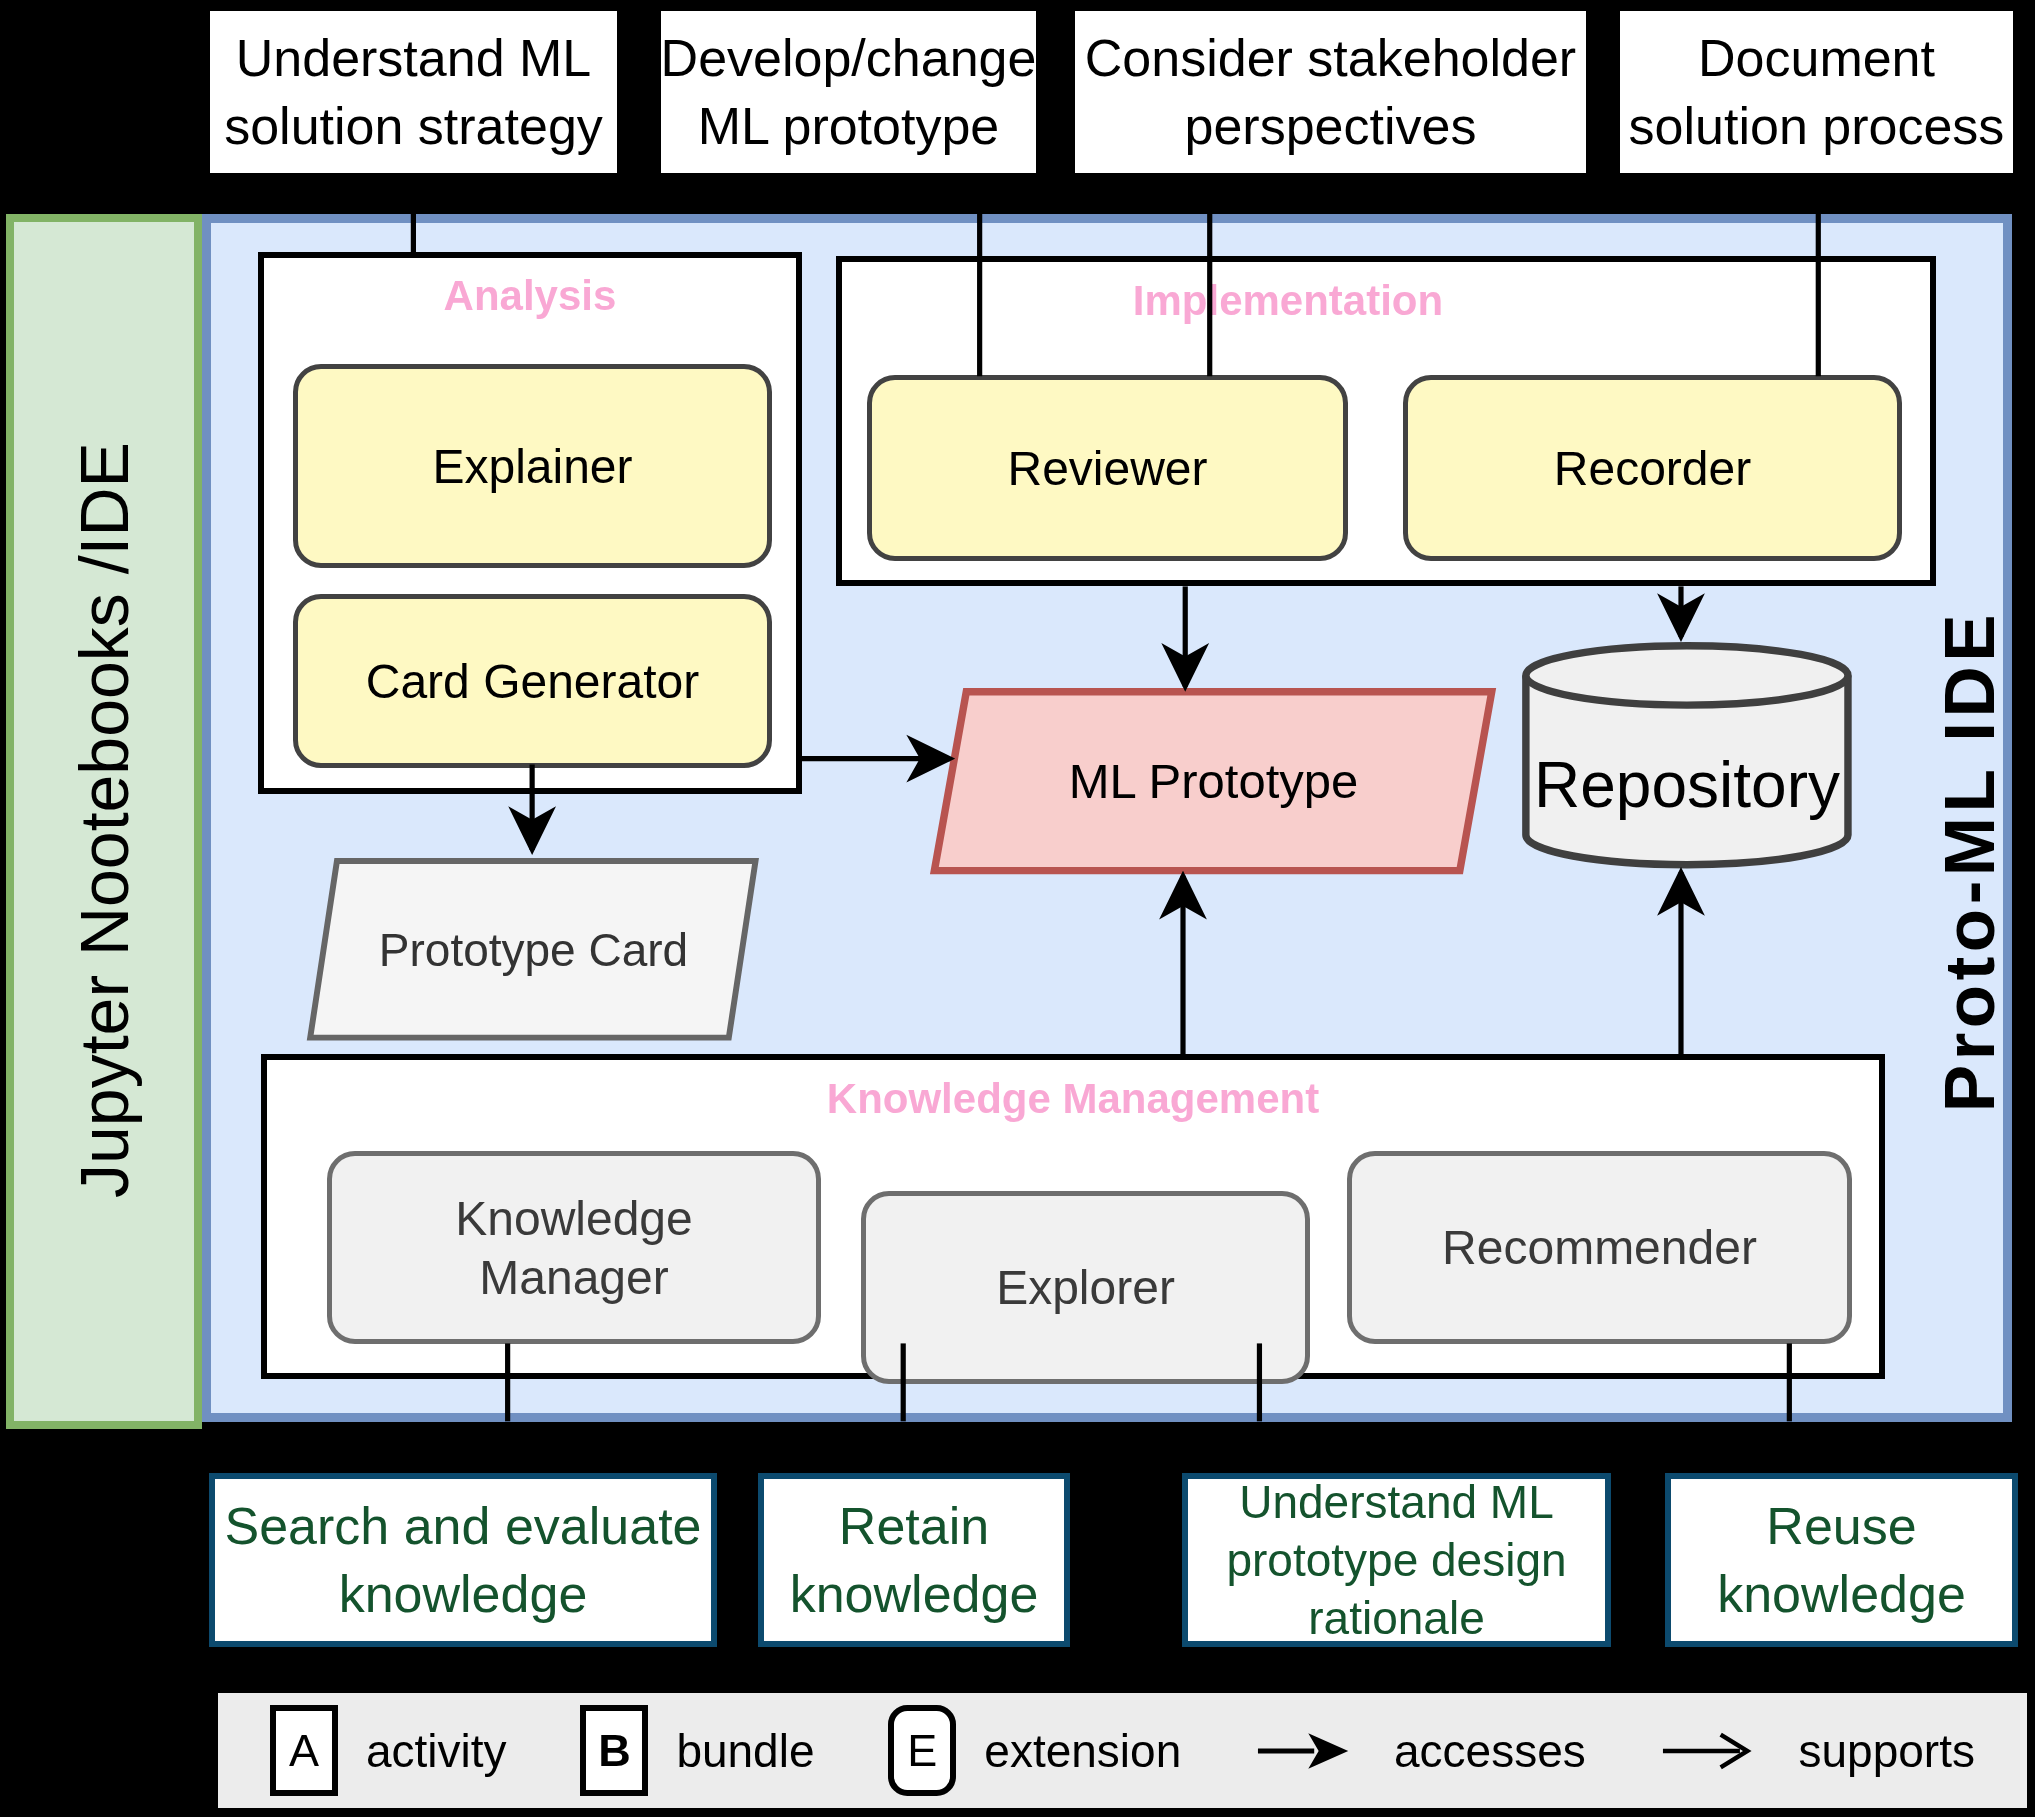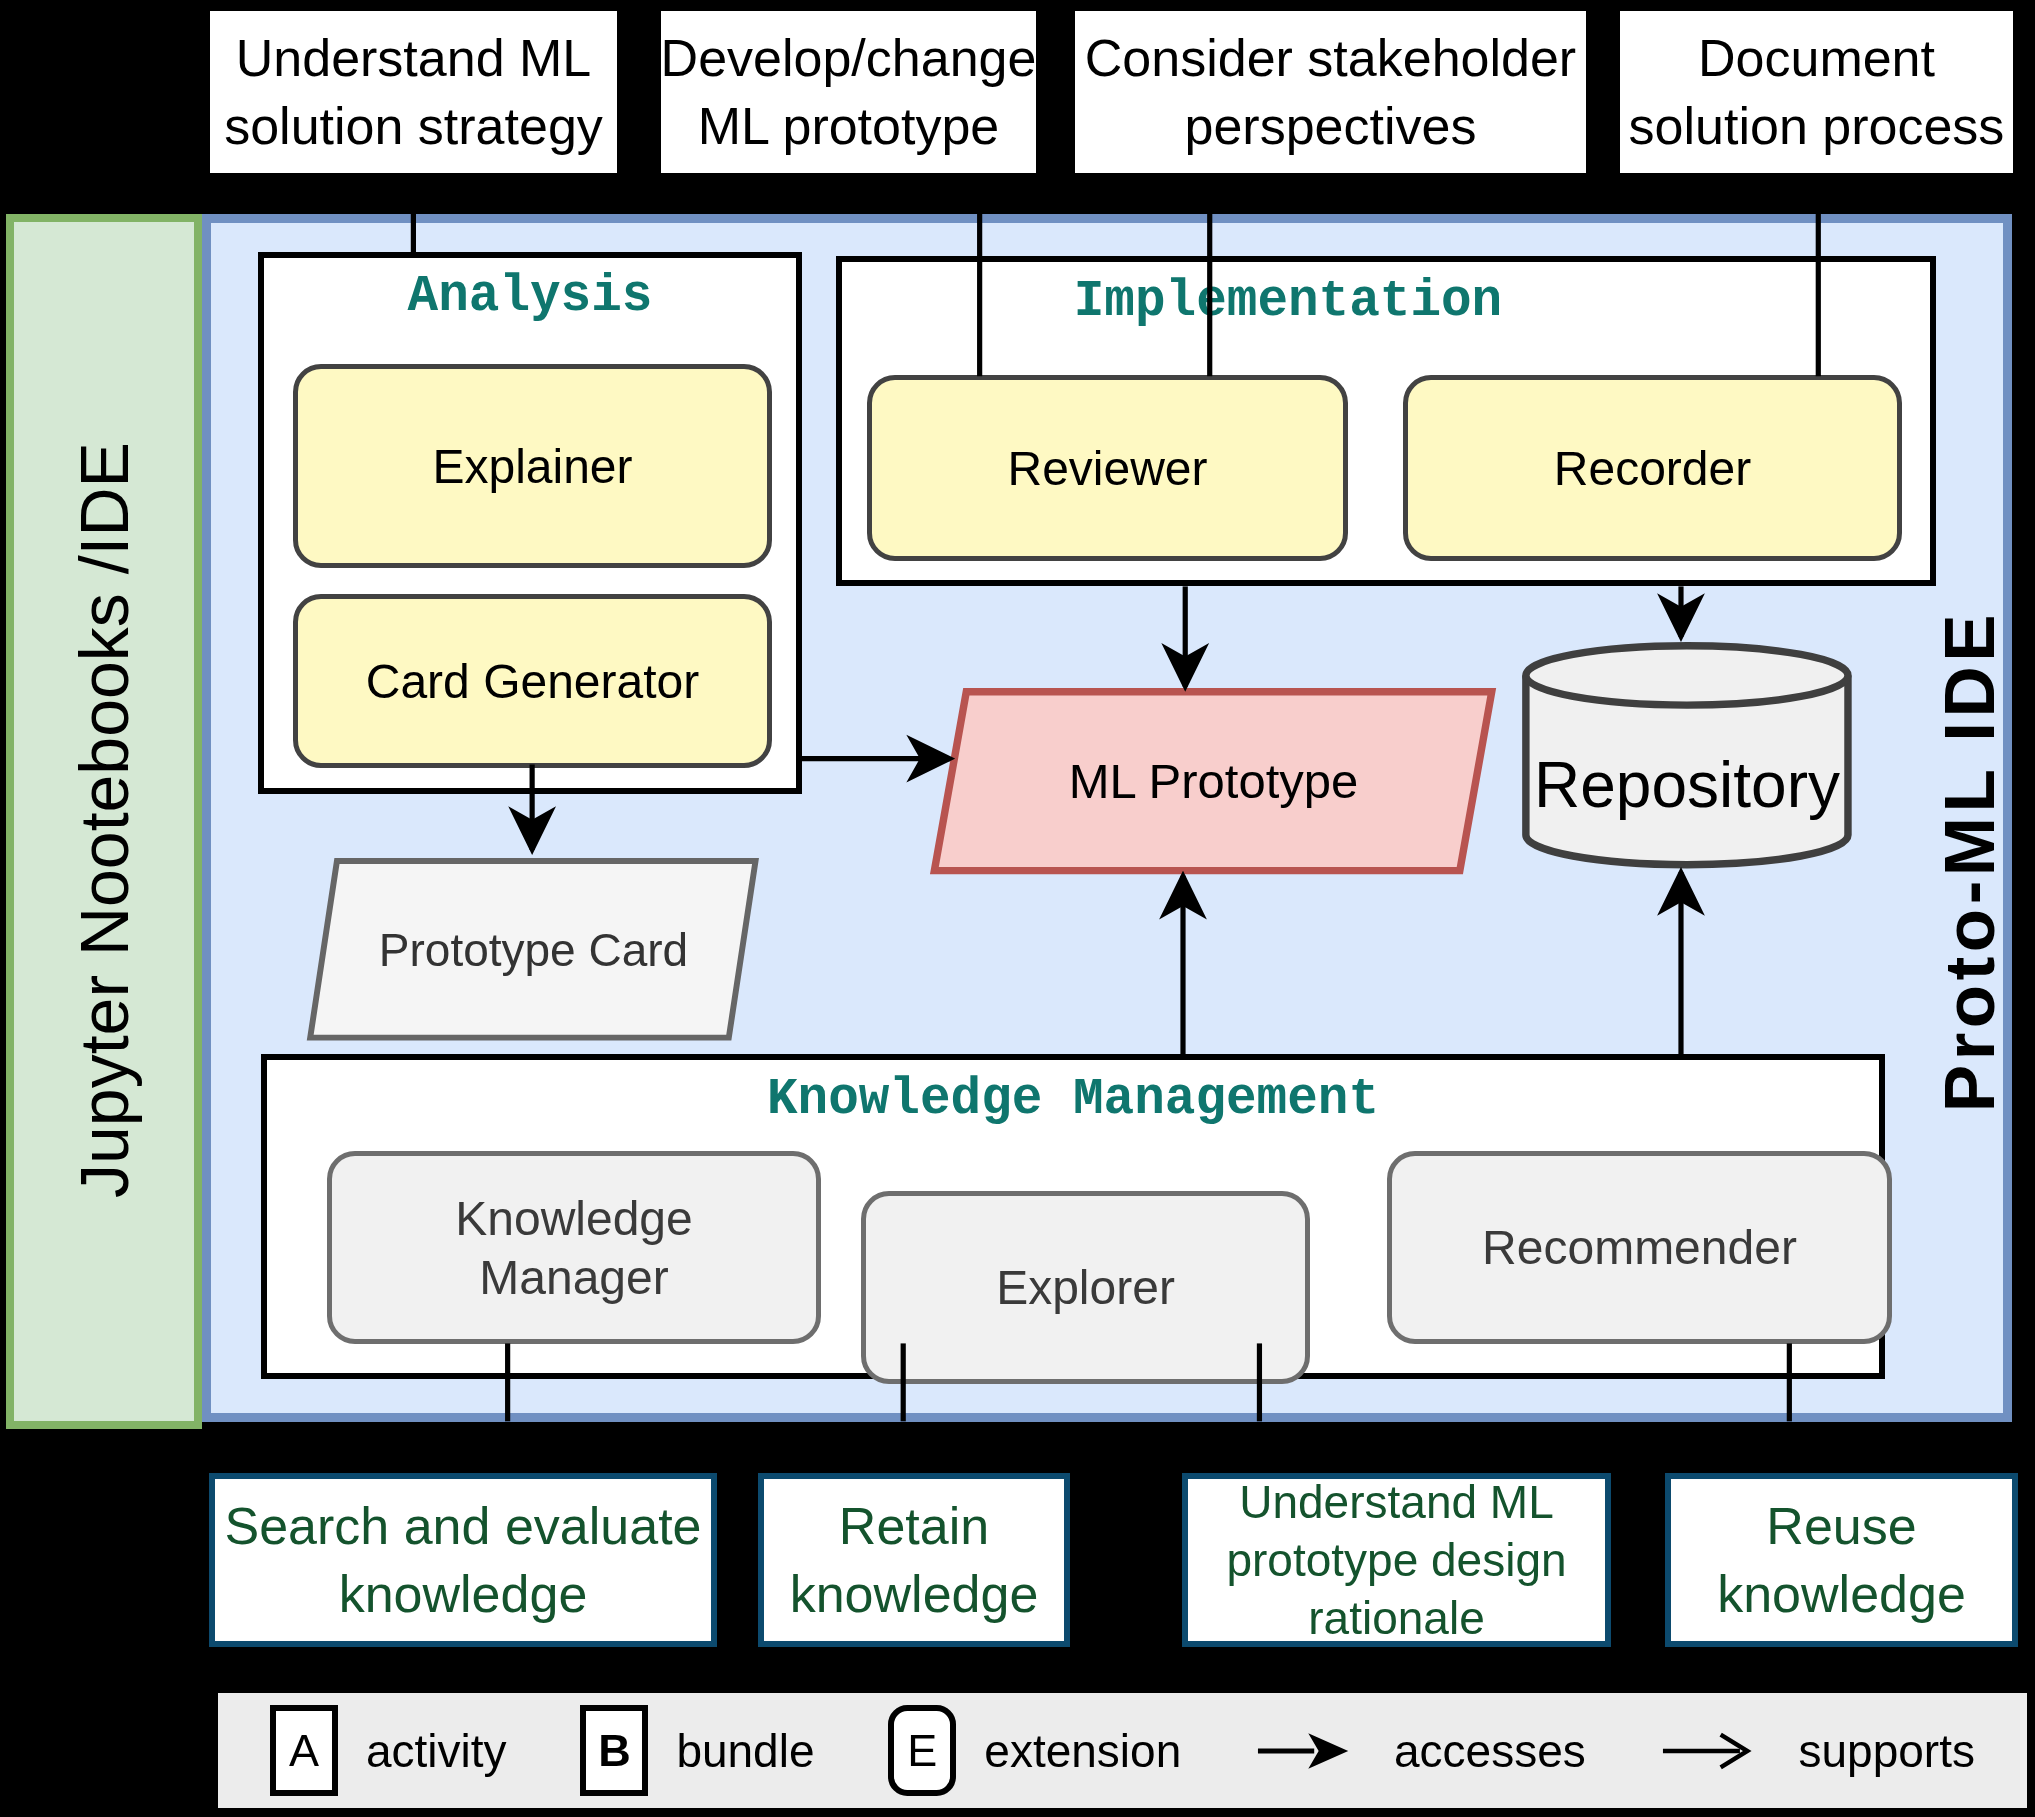--- a/index.html
+++ b/index.html
@@ -10,22 +10,22 @@
        white-space:pre-line;}
   
   .abox{background:#fff;border:6px solid #000;color:#000;font-size:52px;line-height:68px;}
   
   .green{background:#d5e8d4;border:8.2px solid #82b366;}
   .blue{background:#dae8fc;border:9.6px solid #7090c2;}
   .vtext{position:absolute;transform:translate(-50%,-50%) rotate(-90deg);
          transform-origin:center;white-space:nowrap;color:#000;}
   
   .bundle{background:#fff;border:6px solid #000;}
-  .btitle{position:absolute;font-weight:bold;font-size:51px;color:#0f766e;
-          display:flex;align-items:center;justify-content:center;font-family:Liberation Mono, monospace;}
+  .btitle{position:absolute;font-weight:bold;font-size:42px;color:#f9a8d4;
+          display:flex;align-items:center;justify-content:center;}
   
   .ext{background:#fef9c3;border:5.2px solid #424242;border-radius:28px;
        color:#000;font-size:48px;line-height:59px;}
   .ext.km{background:#f1f1f1;border-color:#6e6e6e;color:#3a3a3a;}
   
   .shapelbl{color:#000;font-size:49px;background:transparent;}
   .cardlbl{color:#333;font-size:46px;}
   
   .bbox{background:#fff;border:6px solid #0c4a6e;color:#14532d;font-size:52px;line-height:68px;}
   .bbox.tight{font-size:46px;line-height:58px;}
@@ -59,21 +59,21 @@
   <div class="abs bundle" style="left:261px;top:1054px;width:1624px;height:325px;"></div>
   <div class="btitle" style="left:261px;top:1067px;width:1624px;height:64px;">Knowledge Management</div>
 
   <div class="abs lbl ext" style="left:293px;top:364px;width:479px;height:204px;">Explainer</div>
   <div class="abs lbl ext" style="left:293px;top:594px;width:479px;height:174px;">Card Generator</div>
   <div class="abs lbl ext" style="left:867px;top:375px;width:481px;height:186px;">Reviewer</div>
   <div class="abs lbl ext" style="left:1403px;top:375px;width:499px;height:186px;">Recorder</div>
   <div class="abs lbl ext km" style="left:327px;top:1151px;width:494px;height:193px;">Knowledge
 Manager</div>
   <div class="abs lbl ext km" style="left:861px;top:1151px;width:449px;height:193px;margin-top:40px;">Explorer</div>
-  <div class="abs lbl ext km" style="left:1347px;top:1151px;width:505px;height:193px;margin-left:40px;">Recommender</div>
+  <div class="abs lbl ext km" style="left:1347px;top:1151px;width:505px;height:193px;">Recommender</div>
 
   <svg class="overlay" width="2035" height="1817" viewBox="0 0 2742 2448">
     <defs>
       <marker id="mAcc" viewBox="0 0 10 10" refX="9" refY="5" markerWidth="10" markerHeight="10" orient="auto-start-reverse">
         <path d="M0.6,0.4 L10,5 L0.6,9.6 L3.2,5 Z" fill="#000"></path>
       </marker>
     </defs>
 
     <polygon points="1302,932 2010,932 1967,1173 1259,1173" fill="#f8cecc" stroke="#b85450" stroke-width="10"></polygon>
 

